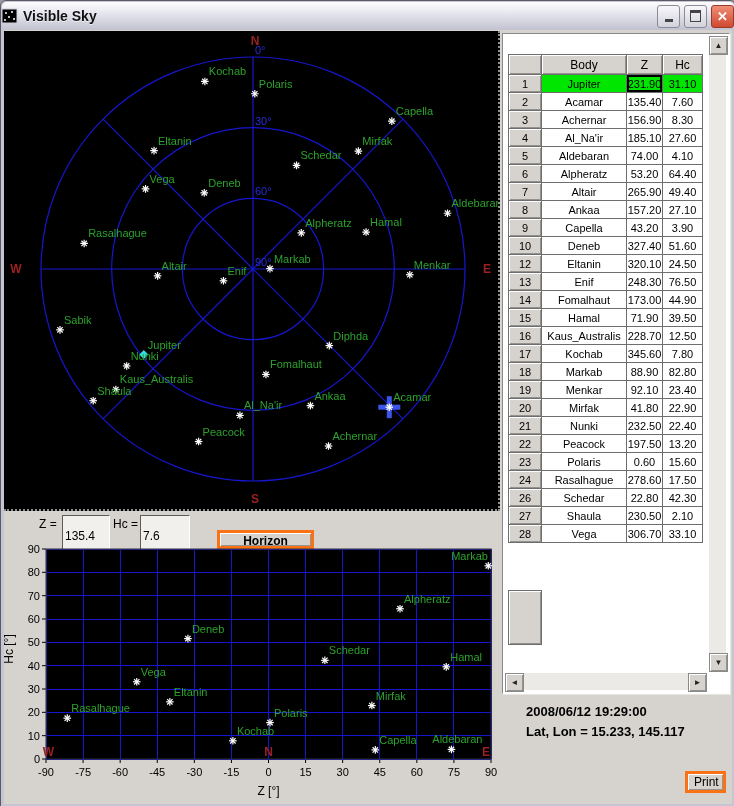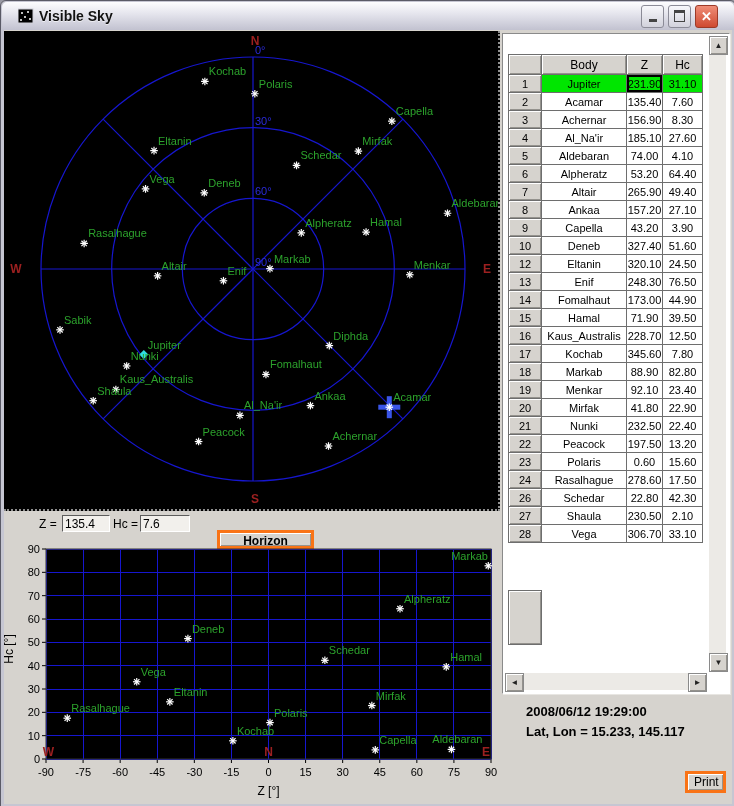--- a/index.html
+++ b/index.html
@@ -1,35 +1,35 @@
 <!DOCTYPE html>
 <html><head>
 <meta charset="utf-8">
 <style>
   html,body{margin:0;padding:0;background:#9a9aa4;font-family:"Liberation Sans",sans-serif;}
   .window{position:relative;width:734px;height:806px;background:#d6d3ce;border:1px solid #5a5a66;
           box-shadow:inset 0 0 0 3px #c6c6d2;border-radius:6px 6px 0 0;overflow:hidden;}
   .titlebar{position:absolute;left:1px;top:1px;right:1px;height:28px;
             background:linear-gradient(#fdfdfe 0%,#e6e6ee 40%,#c2c2d0 100%);
-            border-radius:5px 5px 0 0;display:flex;align-items:center;padding:0 16px;}
+            border-radius:5px 5px 0 0;display:flex;align-items:center;padding:0 0;}
   .title-text{font-weight:bold;font-size:14px;color:#111;margin-left:5px;flex:1;
               text-shadow:0 1px 0 rgba(255,255,255,.6);}
   .tb-btn{width:21px;height:21px;margin-left:4px;border-radius:3px;border:1px solid #8b8b97;
           background:linear-gradient(#f8f8fb,#d2d2dc);display:flex;align-items:center;justify-content:center;
           font-size:11px;color:#333;cursor:default;}
   .tb-close{background:linear-gradient(#ef8d77,#cf4a31);border-color:#9c3a28;color:#fff;font-weight:bold;font-size:13px;}
   .minglyph{display:block;width:8px;height:3px;background:#444;margin-top:9px;}
   .maxglyph{display:block;width:9px;height:8px;border:1px solid #444;border-top:3px solid #444;}
   .skypanel{position:absolute;left:3px;top:30px;width:494px;height:478px;background:#000;
             border-right:2px dotted #8f8f8f;border-bottom:2px dotted #8f8f8f;}
   .readout{position:absolute;left:0;top:510px;width:500px;height:40px;}
   .ro-label{position:absolute;font-size:12px;color:#000;}
   .ro-field{position:absolute;height:15px;background:#f2f0ec;border:1px solid #808080;
             border-top-color:#5c5c5c;border-left-color:#5c5c5c;border-bottom-color:#fff;border-right-color:#fff;
-            font-family:"Liberation Sans",sans-serif;font-size:12px;padding:0 2px;color:#000;}
+            font-family:"Liberation Sans",sans-serif;font-size:12px;padding:12px 2px;color:#000;}
   .btn{background:#d6d3ce;border:3px solid #f97316;
        box-shadow:inset 1px 1px 0 #fff, inset -1px -1px 0 #96948f;
        font-family:"Liberation Sans",sans-serif;color:#000;cursor:default;}
   .btn-horizon{position:absolute;left:216px;top:529px;width:97px;height:19px;font-weight:bold;font-size:12px;}
   .btn-print{position:absolute;left:684px;top:770px;width:41px;height:22px;font-size:12px;}
   .horizon-svg{position:absolute;left:0;top:540px;}
   .gridbox{position:absolute;left:501px;top:32px;width:226px;height:659px;background:#fff;
            border:1px solid;border-color:#8a8a8a #fff #fff #8a8a8a;box-shadow:1px 1px 0 #e8e6e2;}
   table.bodytable{position:absolute;left:5px;top:20px;border-collapse:collapse;table-layout:fixed;}
   table.bodytable td, table.bodytable th{border:1px solid #6e6e6e;font-size:11px;font-weight:normal;

